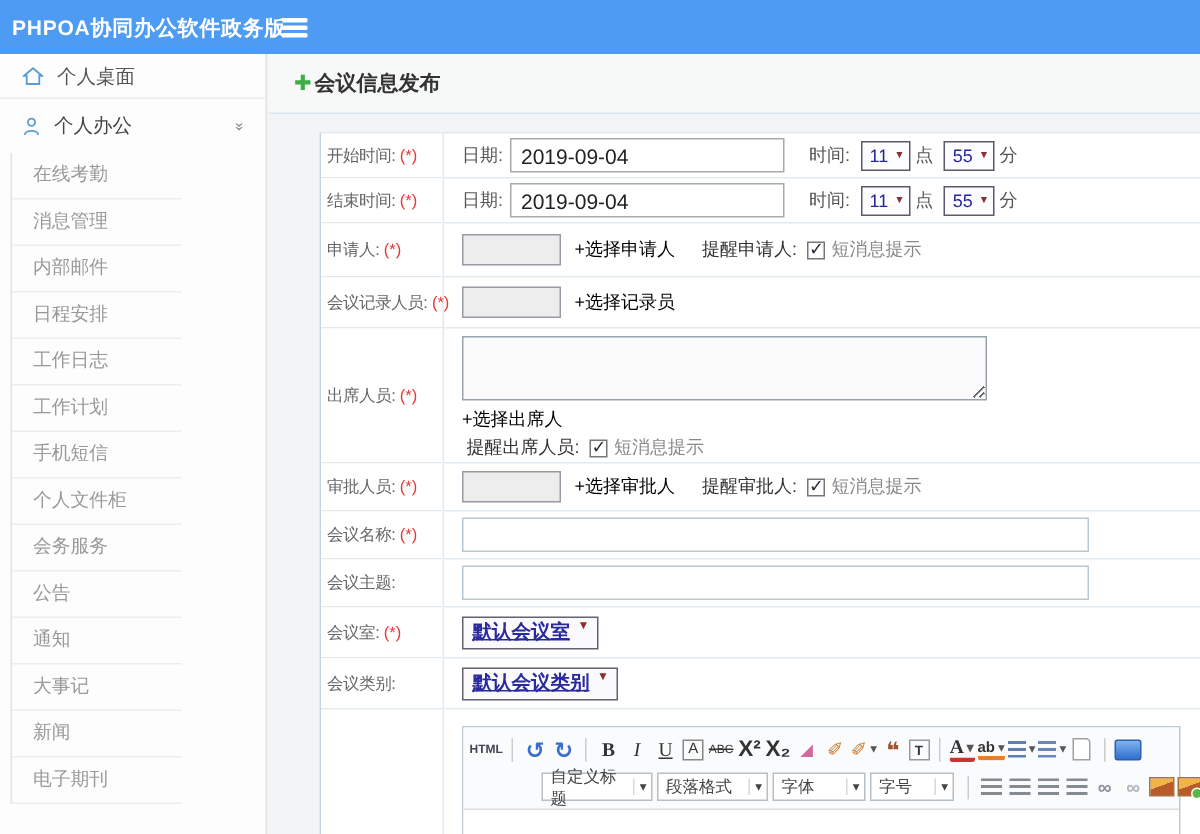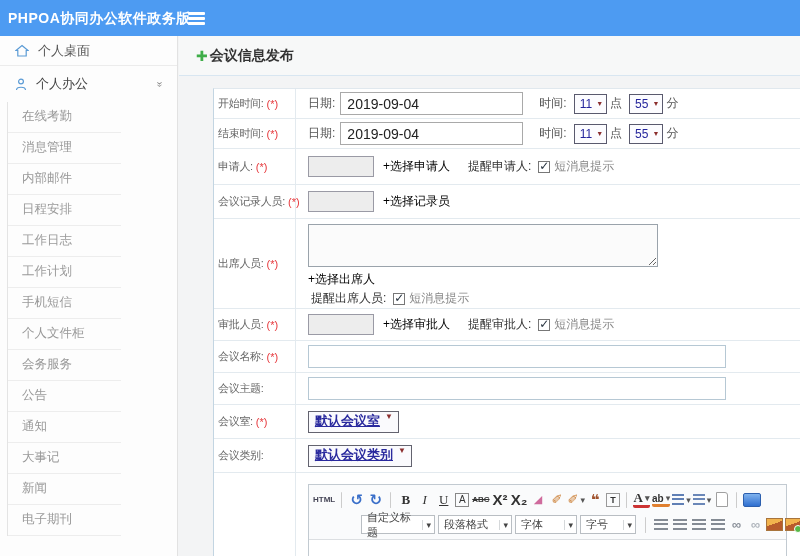--- a/index.html
+++ b/index.html
@@ -62,21 +62,21 @@
   .ed-toolbar { background:#fafbfc; border-bottom:1px solid #dcdfe2; padding:2px 4px; }
   .ed-row { display:flex; align-items:center; height:25px; gap:2px; }
   .tb { display:inline-flex; align-items:center; justify-content:center; min-width:17px; height:20px; font-size:12px; color:#333; border-radius:2px; cursor:pointer; }
   .tb.txt { font-size:8px; font-weight:bold; color:#445; letter-spacing:0; }
   .tb.sep { min-width:1px; width:1px; height:16px; background:#ccc; margin:0 4px; padding:0; cursor:default; }
   .tb.blue { color:#3a6fc9; font-size:15px; font-weight:bold; }
   .tb.b { font-weight:bold; font-family:"Liberation Serif",serif; font-size:13px; }
   .tb.i { font-style:italic; font-family:"Liberation Serif",serif; font-size:13px; }
   .tb.u { text-decoration:underline; font-family:"Liberation Serif",serif; font-size:13px; }
   .tb.boxed { border:1px solid #888; height:14px; min-width:14px; font-size:10px; margin:0 1px; border-radius:0; }
-  .tb.strike { text-decoration:line-through; font-size:8px; font-weight:bold; }
+  .tb.strike { text-decoration:line-through; font-size:8px; font-weight:normal; }
   .tb.sm { font-size:15px; font-weight:bold; }
   .tb.pink { color:#cf6b9d; font-size:11px; }
   .tb.orange { color:#c9782a; font-size:13px; }
   .tb.brown { color:#a0522d; font-size:15px; font-weight:bold; }
   .tb.tbox { border:1px solid #999; height:14px; min-width:14px; font-size:9px; font-weight:bold; border-radius:0; }
   .tb.fontcol { font-weight:bold; font-family:"Liberation Serif",serif; font-size:13px; border-bottom:3px solid #c33; height:17px; }
   .tb.ab { font-size:10px; font-weight:bold; border-bottom:3px solid #e08030; height:15px; }
   .tb.drop::after { content:"▾"; font-size:9px; color:#555; margin-left:2px; }
   .tb.gray { color:#8a9099; font-size:13px; font-weight:bold; }
   .tb.gray2 { color:#b0b6bd; font-size:13px; font-weight:bold; }

